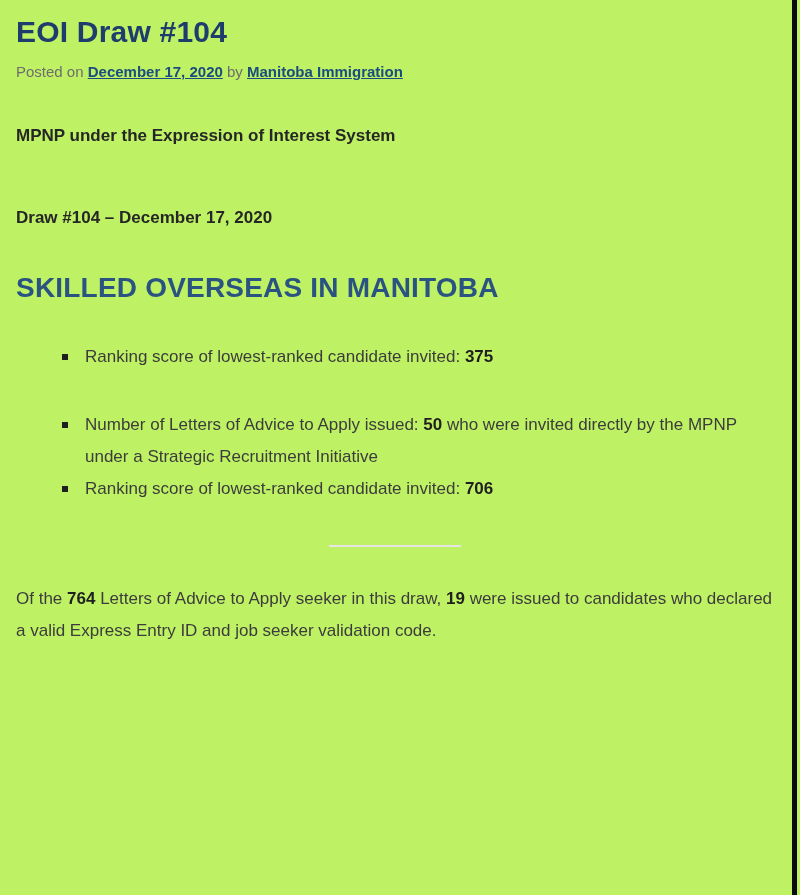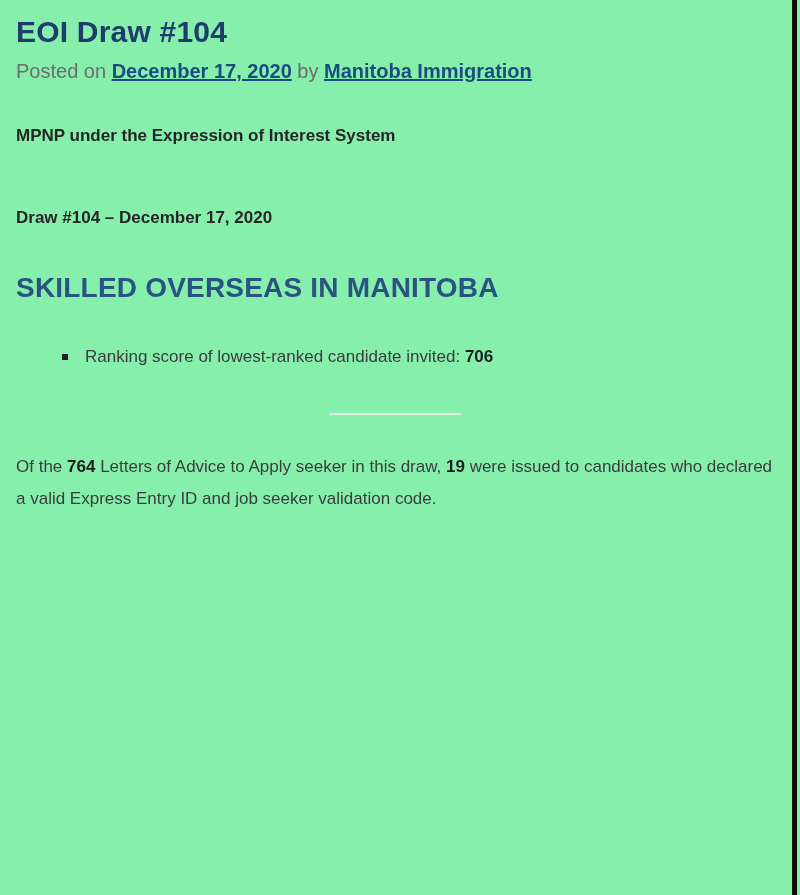--- a/index.html
+++ b/index.html
@@ -7,42 +7,42 @@
     padding: 0;
     background: #ffffff;
   }
   .page {
     position: relative;
     width: 800px;
     height: 895px;
     box-sizing: border-box;
     padding: 8px 26px 0 16px;
     overflow: hidden;
-    background: #86efac;
+    background: #bef264;
     font-family: "Liberation Sans", sans-serif;
     color: var(--body-text, #3c3c3c);
   }
   .edge-bar {
     position: absolute;
     top: 0;
     bottom: 0;
     right: 3px;
     width: 5px;
     background: var(--edge-bar, #0c0c0c);
   }
   h1.page-title {
     font-size: 30px;
     line-height: 36px;
     font-weight: bold;
     color: var(--title-blue, #1e3d6d);
     margin: 6px 0 12px 0;
     letter-spacing: 0.2px;
   }
   .post-meta {
-    font-size: 20px;
+    font-size: 15px;
     line-height: 19px;
     color: var(--meta-gray, #6d6d6d);
     margin: 0;
   }
   .post-meta a {
     color: var(--link-blue, #1b4c80);
     font-weight: bold;
     text-decoration: underline;
     cursor: pointer;
   }
@@ -110,24 +110,26 @@
   <h1 class="page-title">EOI Draw #104</h1>
 
   <p class="post-meta"><span>Posted on </span><a>December 17, 2020</a><span> by </span><a>Manitoba Immigration</a></p>
 
   <p class="intro-line">MPNP under the Expression of Interest System</p>
 
   <p class="intro-line second">Draw #104 – December 17, 2020</p>
 
   <h2 class="section-heading">SKILLED OVERSEAS IN MANITOBA</h2>
   <ul class="bullet-list">
+    <li><span>Ranking score of lowest-ranked candidate invited: </span><span class="bold-val">375</span><span></span></li>
   </ul>
 
 
   <ul class="bullet-list">
+    <li><span>Number of Letters of Advice to Apply issued: </span><span class="bold-val">50</span><span> who were invited directly by the MPNP under a Strategic Recruitment Initiative</span></li>
     <li><span>Ranking score of lowest-ranked candidate invited: </span><span class="bold-val">706</span><span></span></li>
   </ul>
 
   <hr class="short-divider">
 
   <p class="summary"><span>Of the </span><span class="bold-val">764</span><span> Letters of Advice to Apply seeker in this draw, </span><span class="bold-val">19</span><span> were issued to candidates who declared a valid Express Entry ID and job seeker validation code.</span></p>
 
   <div class="edge-bar"></div>
 </div>
 

